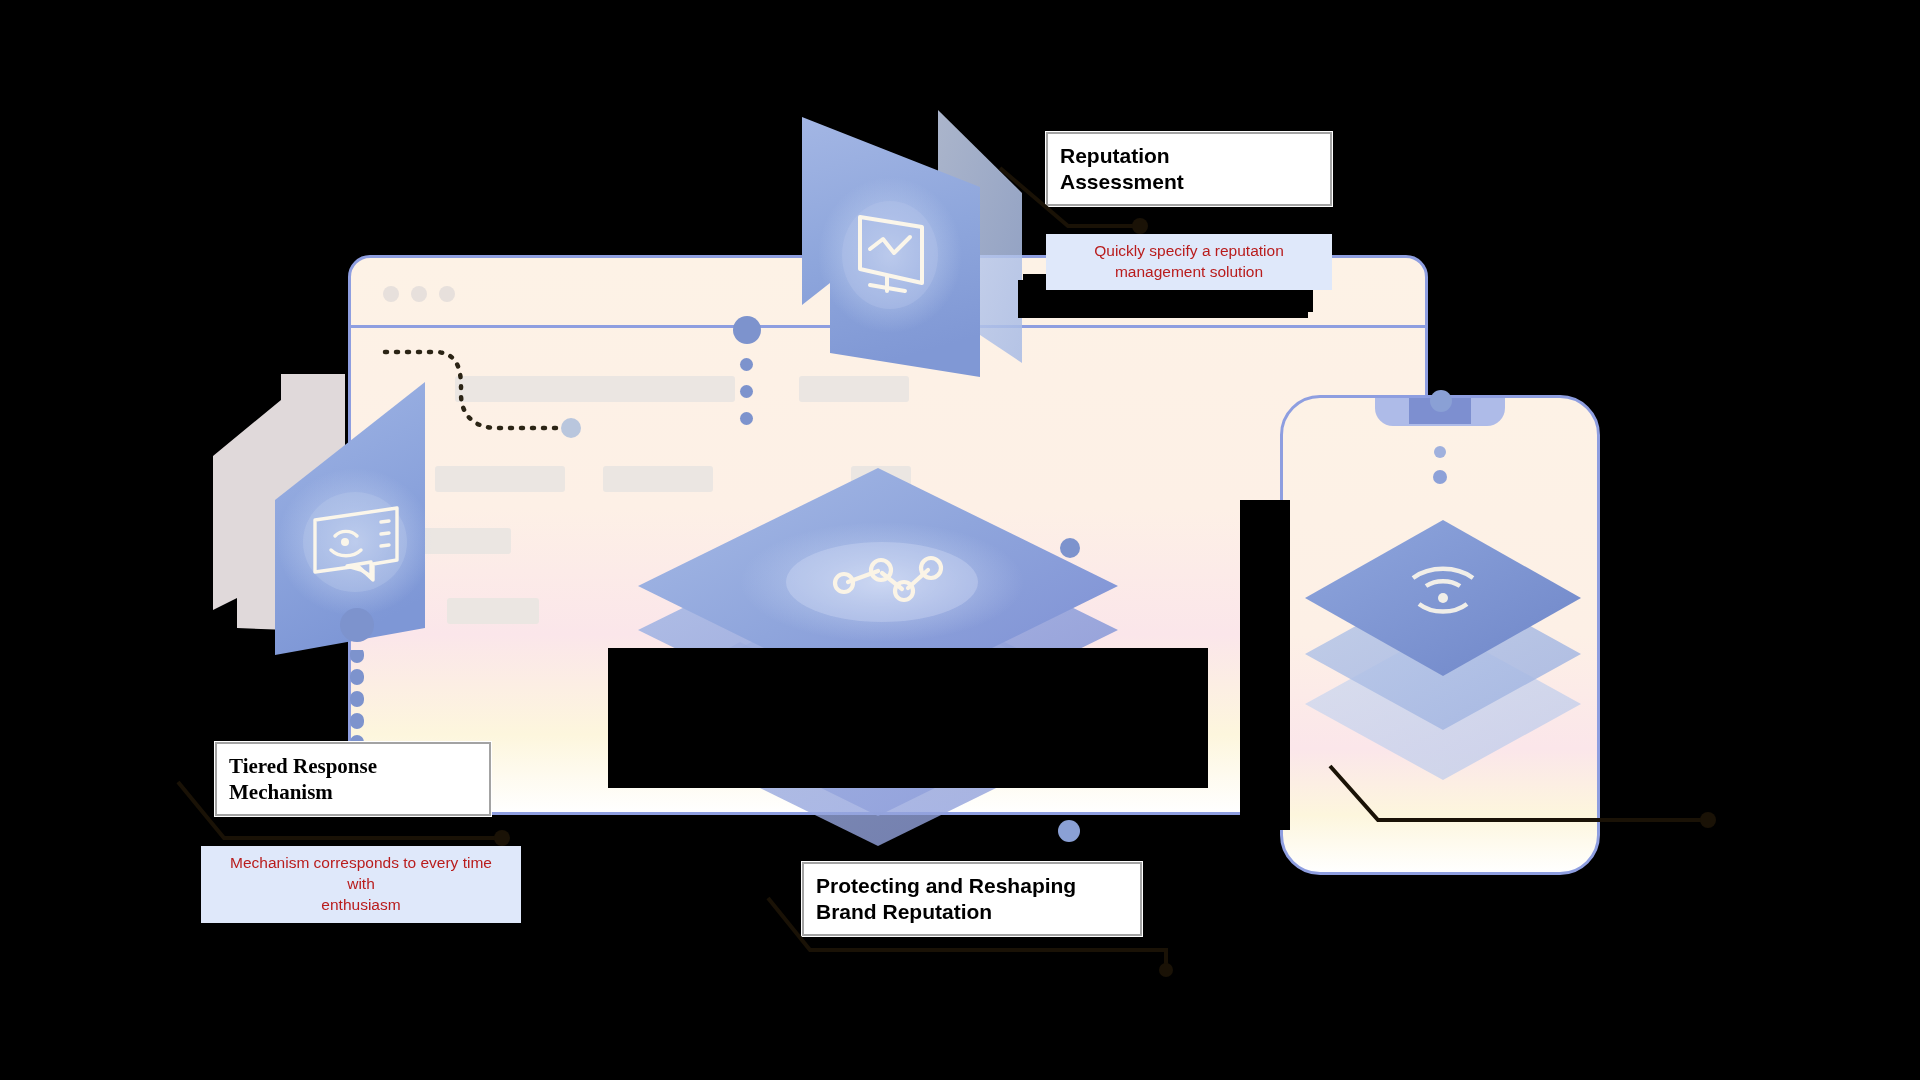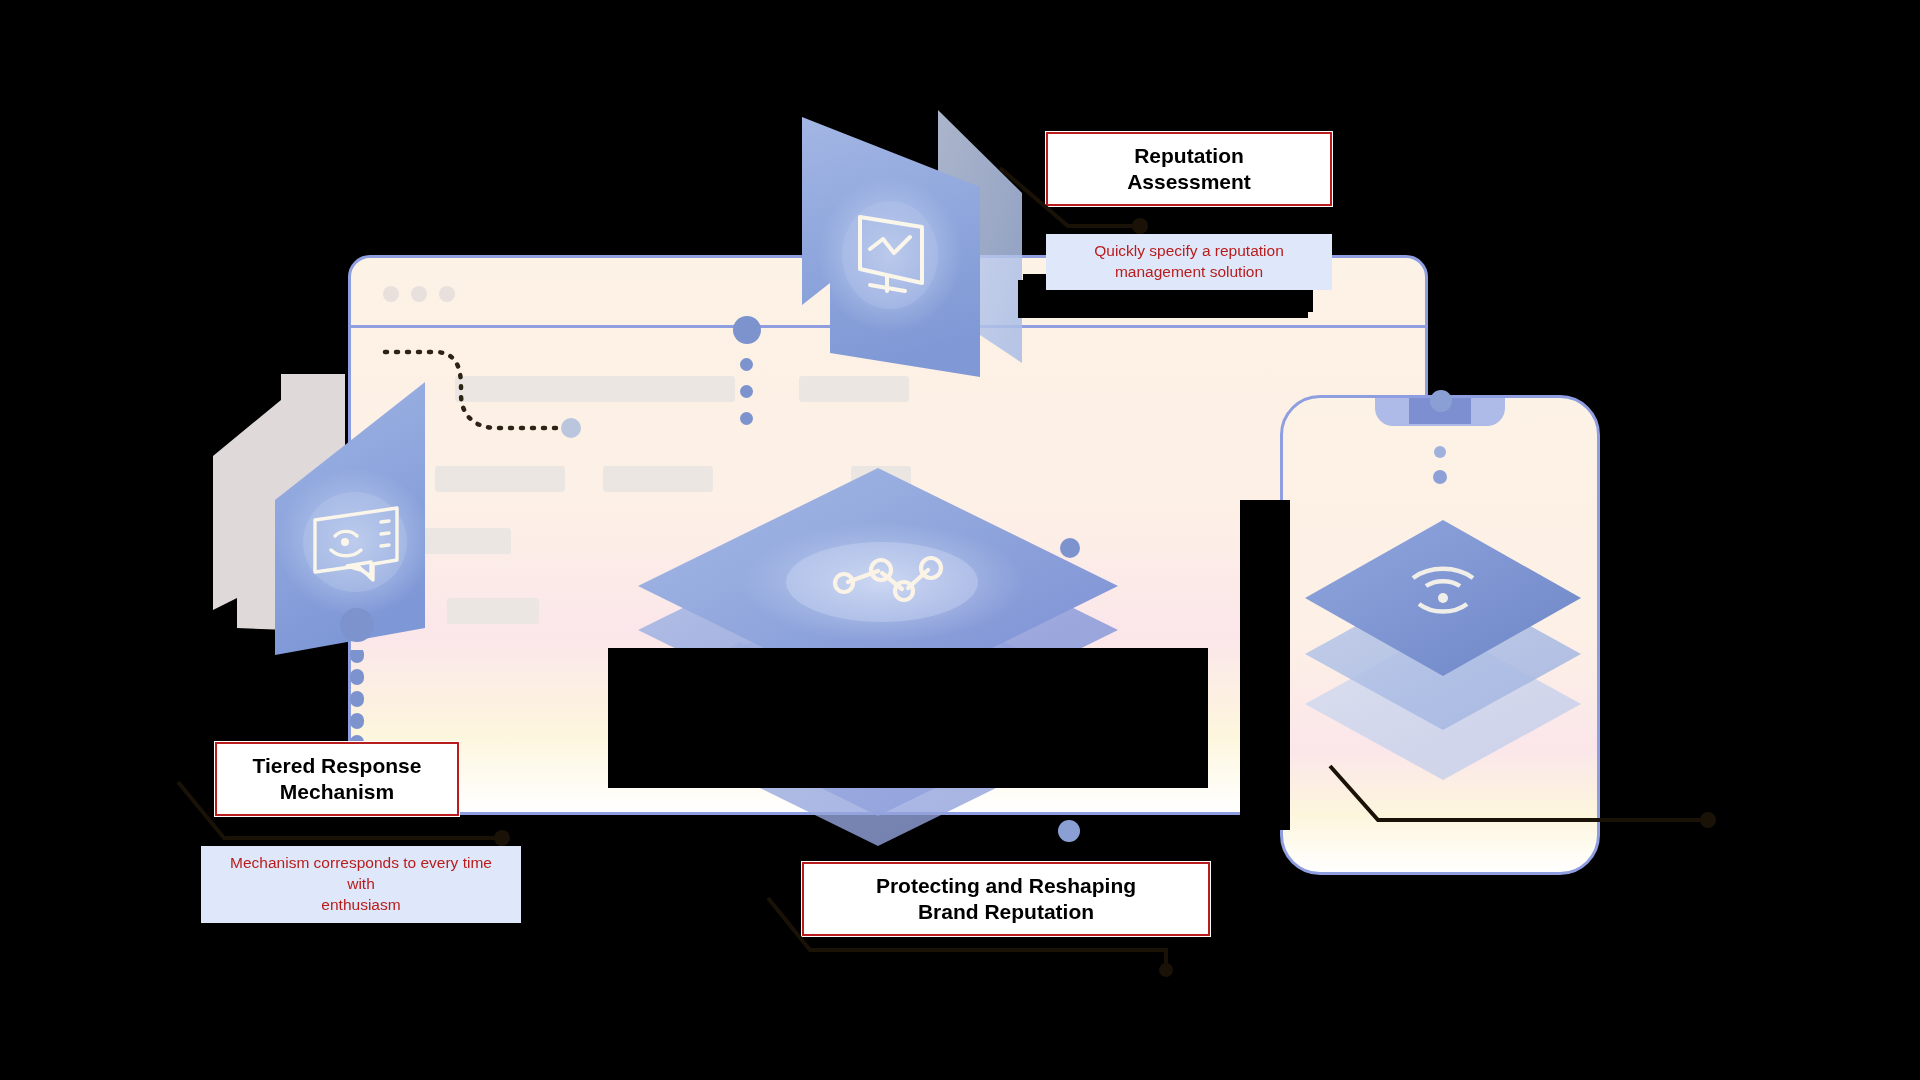--- a/index.html
+++ b/index.html
@@ -59,22 +59,22 @@
   .notch-b { position:absolute; left:50%; top:-2px; transform:translateX(-50%);
              width:62px; height:30px; background:#7d8fd0; }
   .phone-cam { position:absolute; left:50%; transform:translateX(-50%); top:48px;
                width:12px;height:12px;border-radius:50%;background:#9fb0dd; }
   .phone-cam2{ position:absolute; left:50%; transform:translateX(-50%); top:72px;
                width:14px;height:14px;border-radius:50%;background:#8da1d8; }
 
   
   .callout { position:absolute; }
   .title-box {
-    background:#ffffff; border:2px solid #b91c1c;
-    padding:9px 18px; text-align:center;
+    background:#ffffff; border:2px solid #a3a3a3;
+    padding:9px 12px; text-align:left;
     font-weight:bold; font-size:21px; line-height:1.24; color:#000;
     white-space:pre-line;
     box-shadow:0 0 0 1px #fff;
   }
   .sub-box {
     background:#dfe8fa; padding:7px 14px; text-align:center;
     font-size:15.5px; line-height:1.35; color:#b91c1c; white-space:pre-line;
   }
   .leader { position:absolute; overflow:visible; }
   .leader path { fill:none; stroke:#1a1206; stroke-width:4; }
@@ -326,32 +326,32 @@
 Assessment</div>
     <div class="sub-box" style="width:286px;margin-top:28px;">Quickly specify a reputation
 management solution</div>
   </div>
   <svg class="leader" style="left:990px;top:160px;" width="160" height="70">
     <path d="M10,8 L78,66 L150,66"></path>
     <circle cx="150" cy="66" r="8"></circle>
   </svg>
 
   <div class="callout" style="left:215px;top:742px;">
-    <div class="title-box" style="width:244px;">Tiered Response
+    <div class="title-box" style="width:276px;font-family:Liberation Serif, serif;">Tiered Response
 Mechanism</div>
     <div class="sub-box" style="width:320px;margin-top:30px;margin-left:-14px;">Mechanism corresponds to every time with
 enthusiasm</div>
   </div>
   <svg class="leader" style="left:172px;top:770px;" width="350" height="70">
     <path d="M6,12 L52,68 L330,68"></path>
     <circle cx="330" cy="68" r="8"></circle>
   </svg>
 
   <div class="callout" style="left:802px;top:862px;">
-    <div class="title-box" style="width:408px;">Protecting and Reshaping
+    <div class="title-box" style="width:340px;">Protecting and Reshaping
 Brand Reputation</div>
   </div>
   <svg class="leader" style="left:760px;top:888px;" width="420" height="85">
     <path d="M8,10 L50,62 L406,62 L406,82"></path>
     <circle cx="406" cy="82" r="7"></circle>
   </svg>
 
   <div class="callout" style="left:1412px;top:728px;">
   </div>
   <svg class="leader" style="left:1322px;top:756px;" width="400" height="70">

